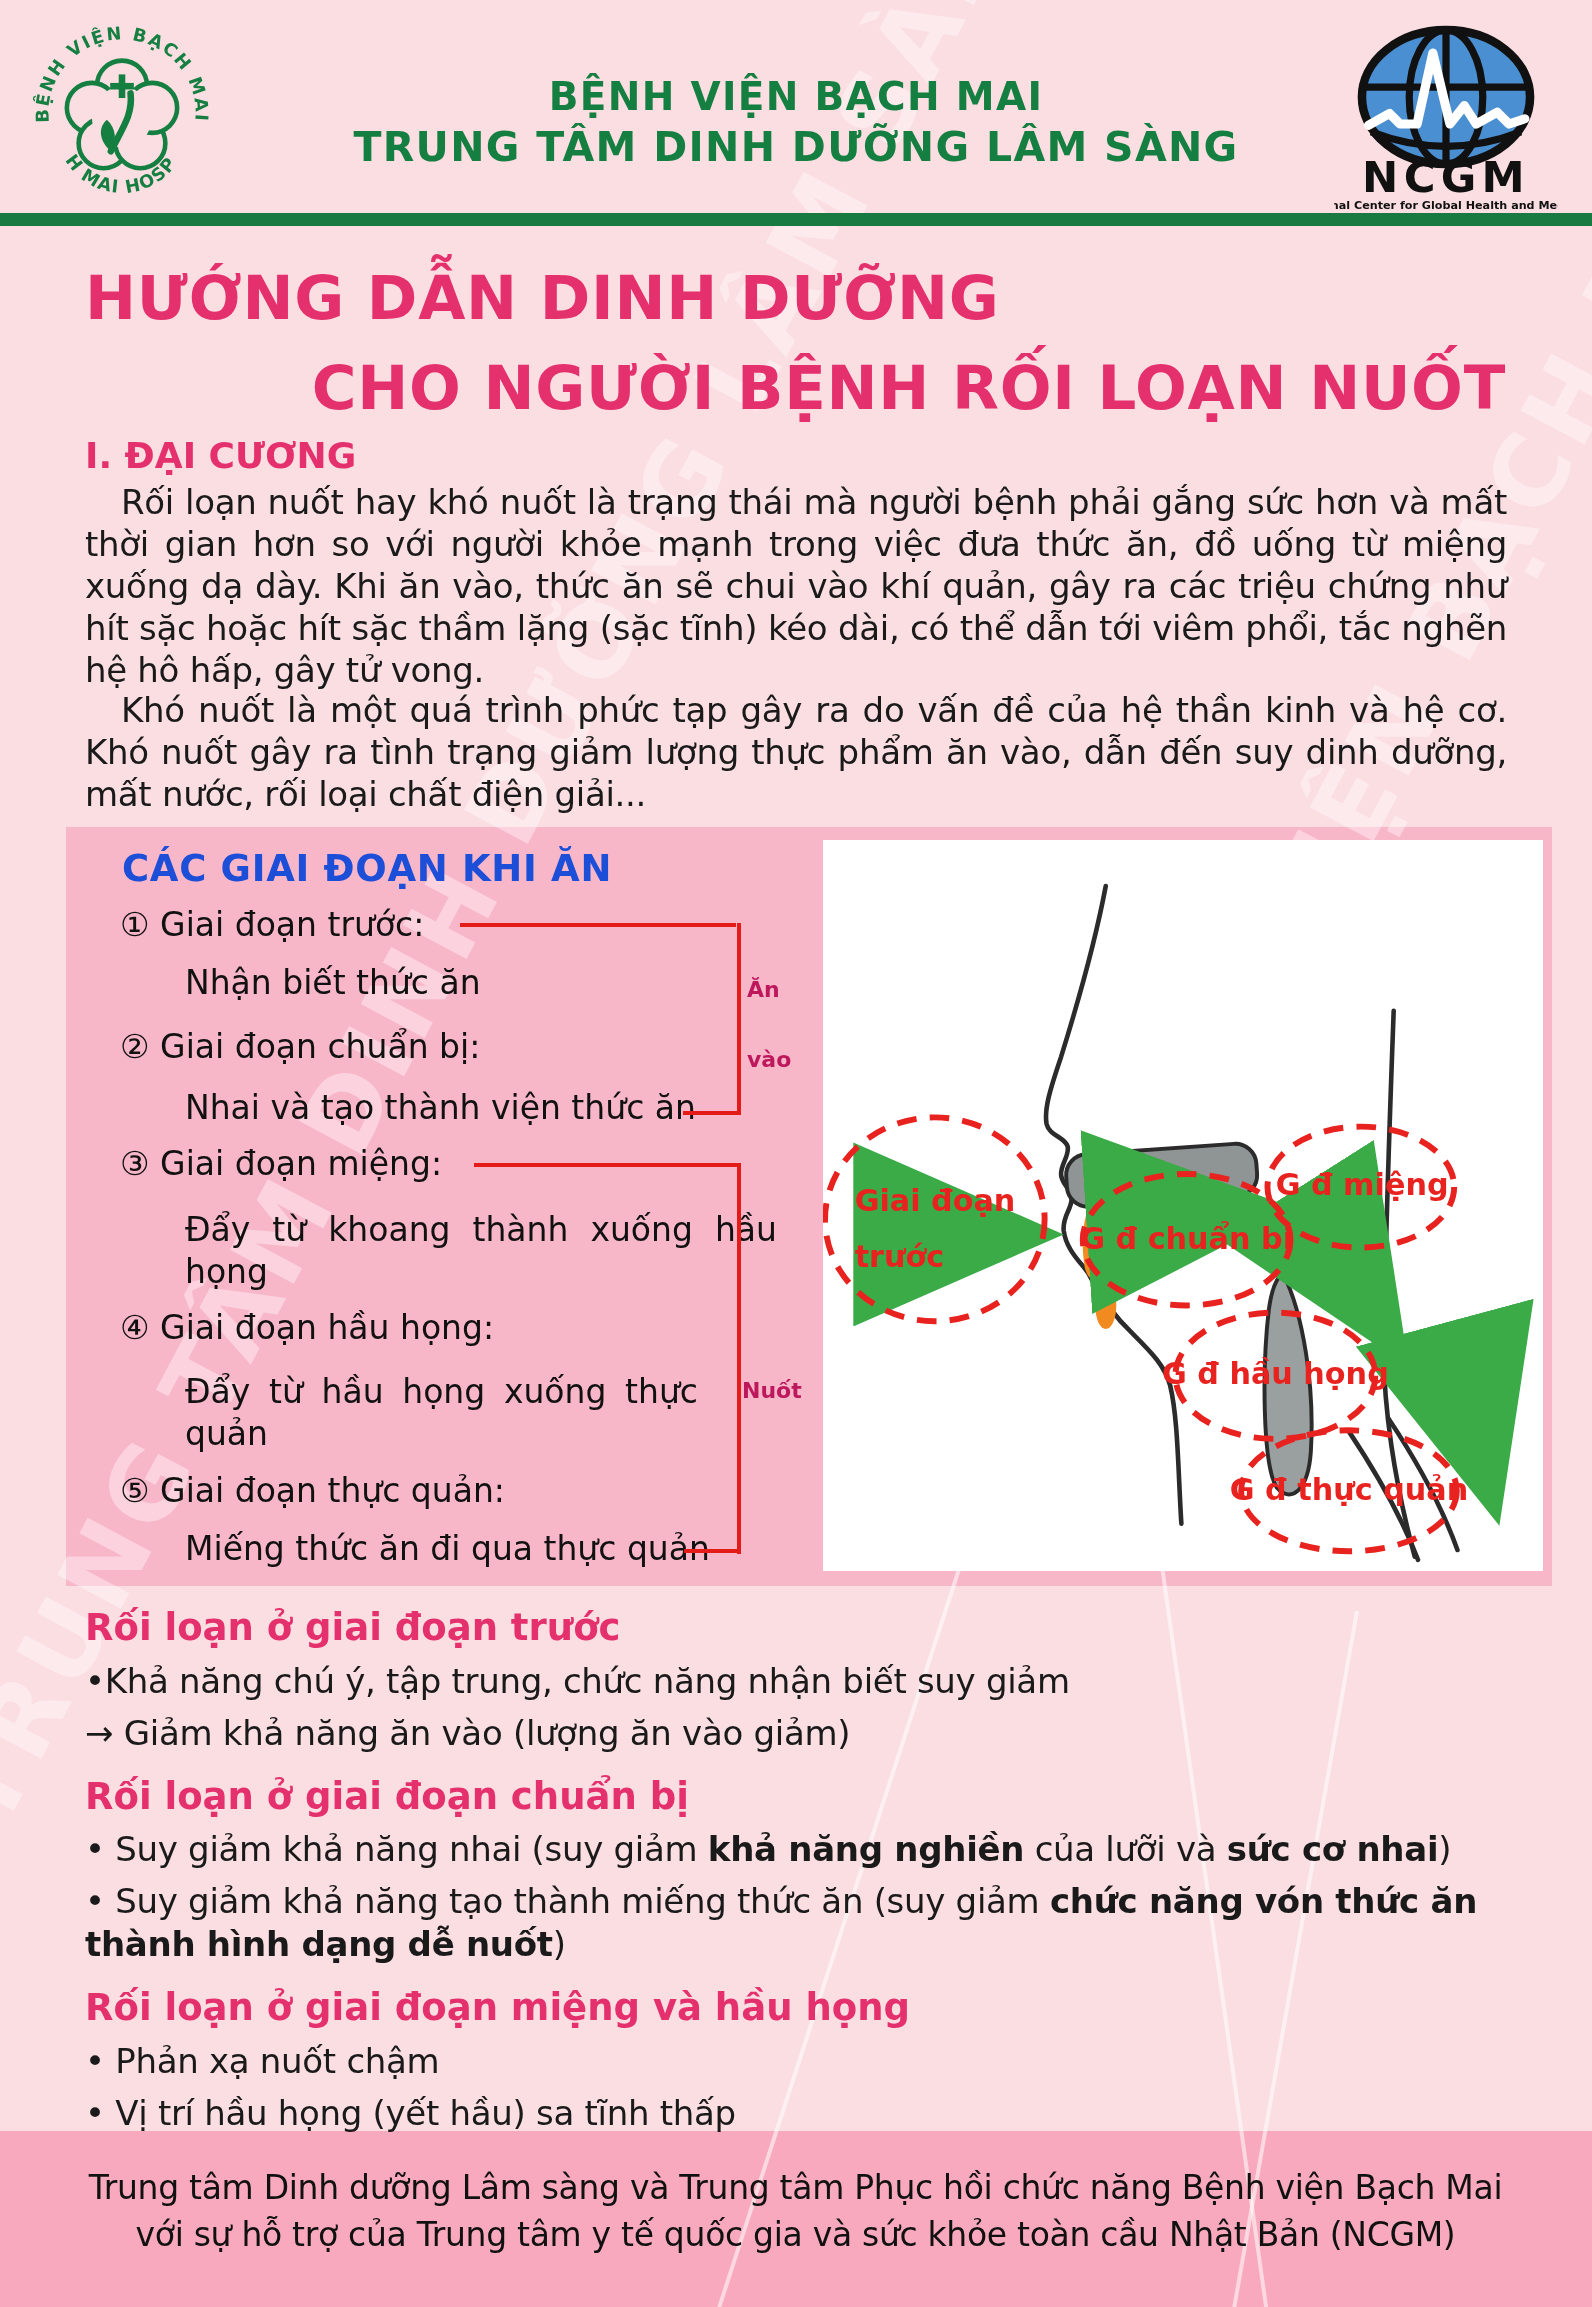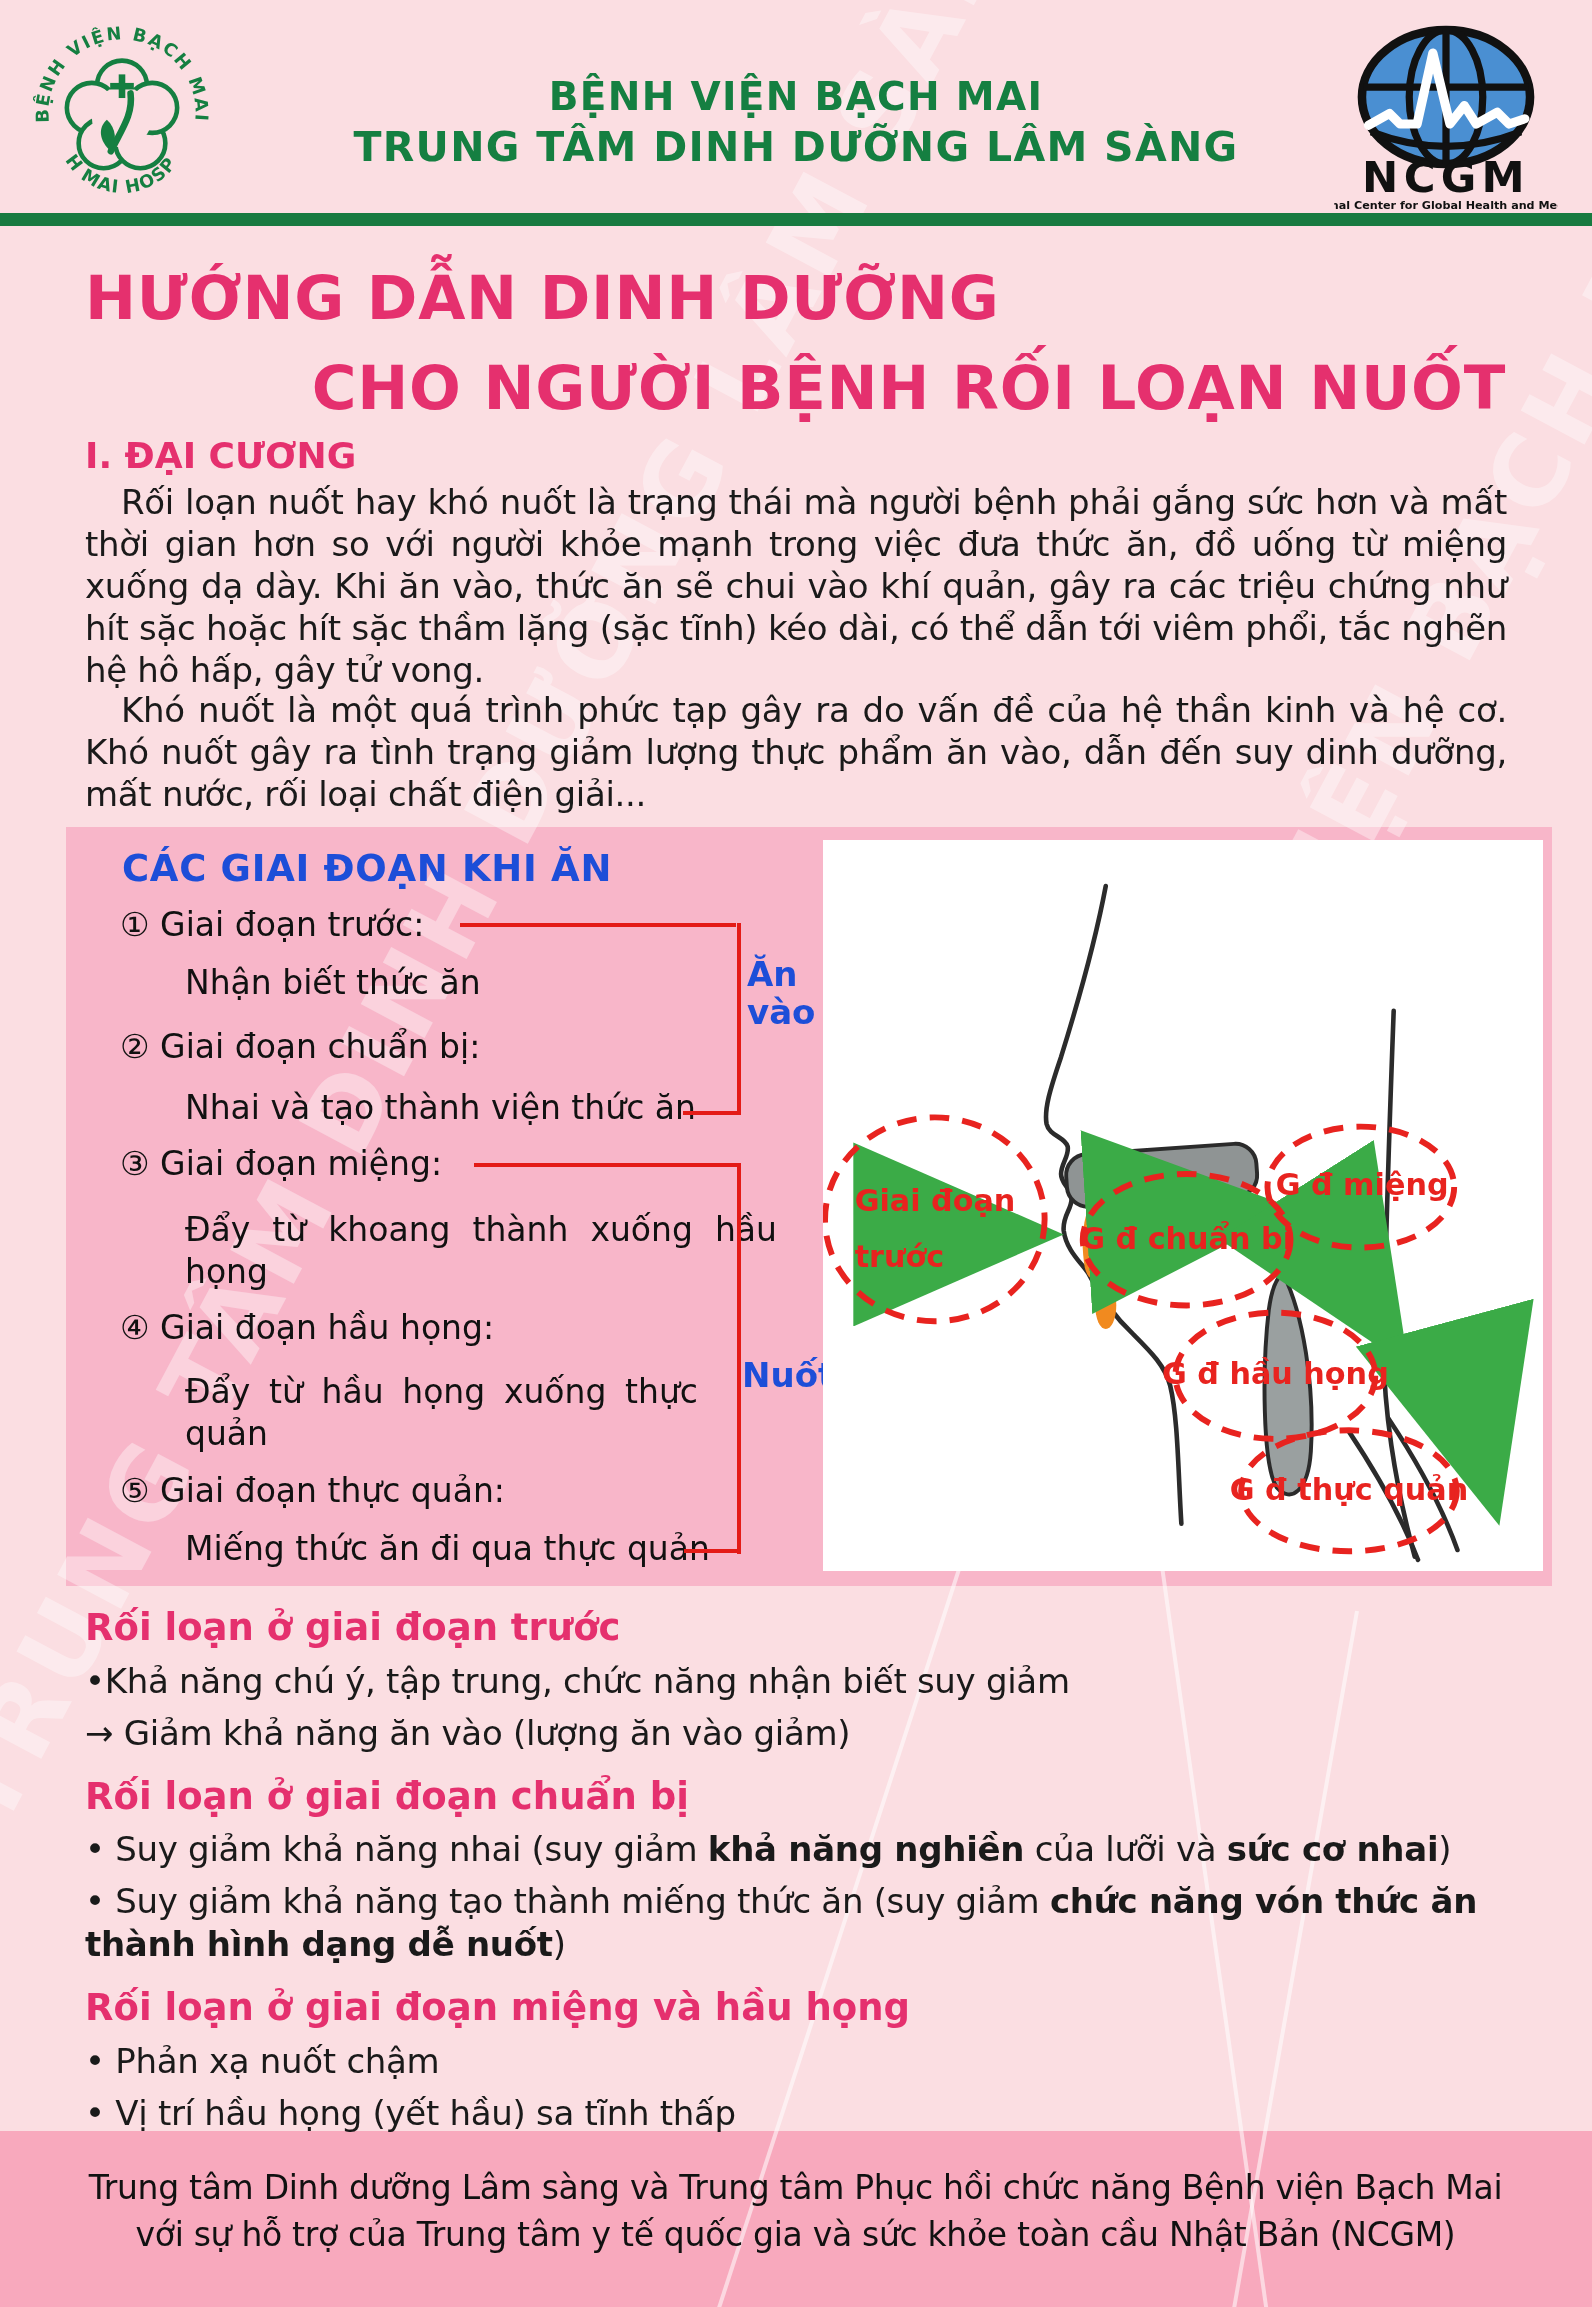--- a/index.html
+++ b/index.html
@@ -39,21 +39,21 @@
   .para2{top:689px;}
   
   .stage-box{position:absolute; left:66px; top:827px; width:1486px; height:759px; background:#f8b6c9;}
   .box-heading{position:absolute; left:122px; top:847px; font-size:37px; font-weight:bold; color:#1d4ed8; letter-spacing:0.7px; z-index:3;}
   .stage-line{position:absolute; z-index:3; font-size:33px; line-height:42px; color:#111;}
   .stage-title{left:120px;}
   .stage-desc{left:185px;}
   .w960{width:631px;} .w900{width:592px; text-align:justify;} .w780{width:513px; text-align:justify;}
   
   .bracket{position:absolute; z-index:3; border-color:#e41b17; border-style:solid; border-width:0;}
-  .bk-label{position:absolute; z-index:3; color:#1d4ed8; font-weight:bold; font-size:34px; line-height:38px;}
+  .bk-label{position:absolute; z-index:3; color:#be185d; font-weight:bold; font-size:22px; line-height:70px;}
   
   .panel{position:absolute; left:823px; top:840px; width:720px; height:731px; background:#ffffff; z-index:3;}
   .panel svg{display:block;}
   
   .disorders{position:absolute; left:85px; top:1586px; width:1427px; z-index:3;}
   .d-heading{font-size:37px; font-weight:bold; color:#e5306e; margin:20px 0 10.5px 0; line-height:43px;}
   .d-bullet{font-size:34px; line-height:43px; margin:9.2px 0; letter-spacing:-0.3px;}
   
   .footer{position:absolute; left:0; top:2131px; width:100%; height:176px; background:#f8a9bd;}
   .footer-text{position:absolute; left:85px; top:2164px; width:1421px; text-align:center;

